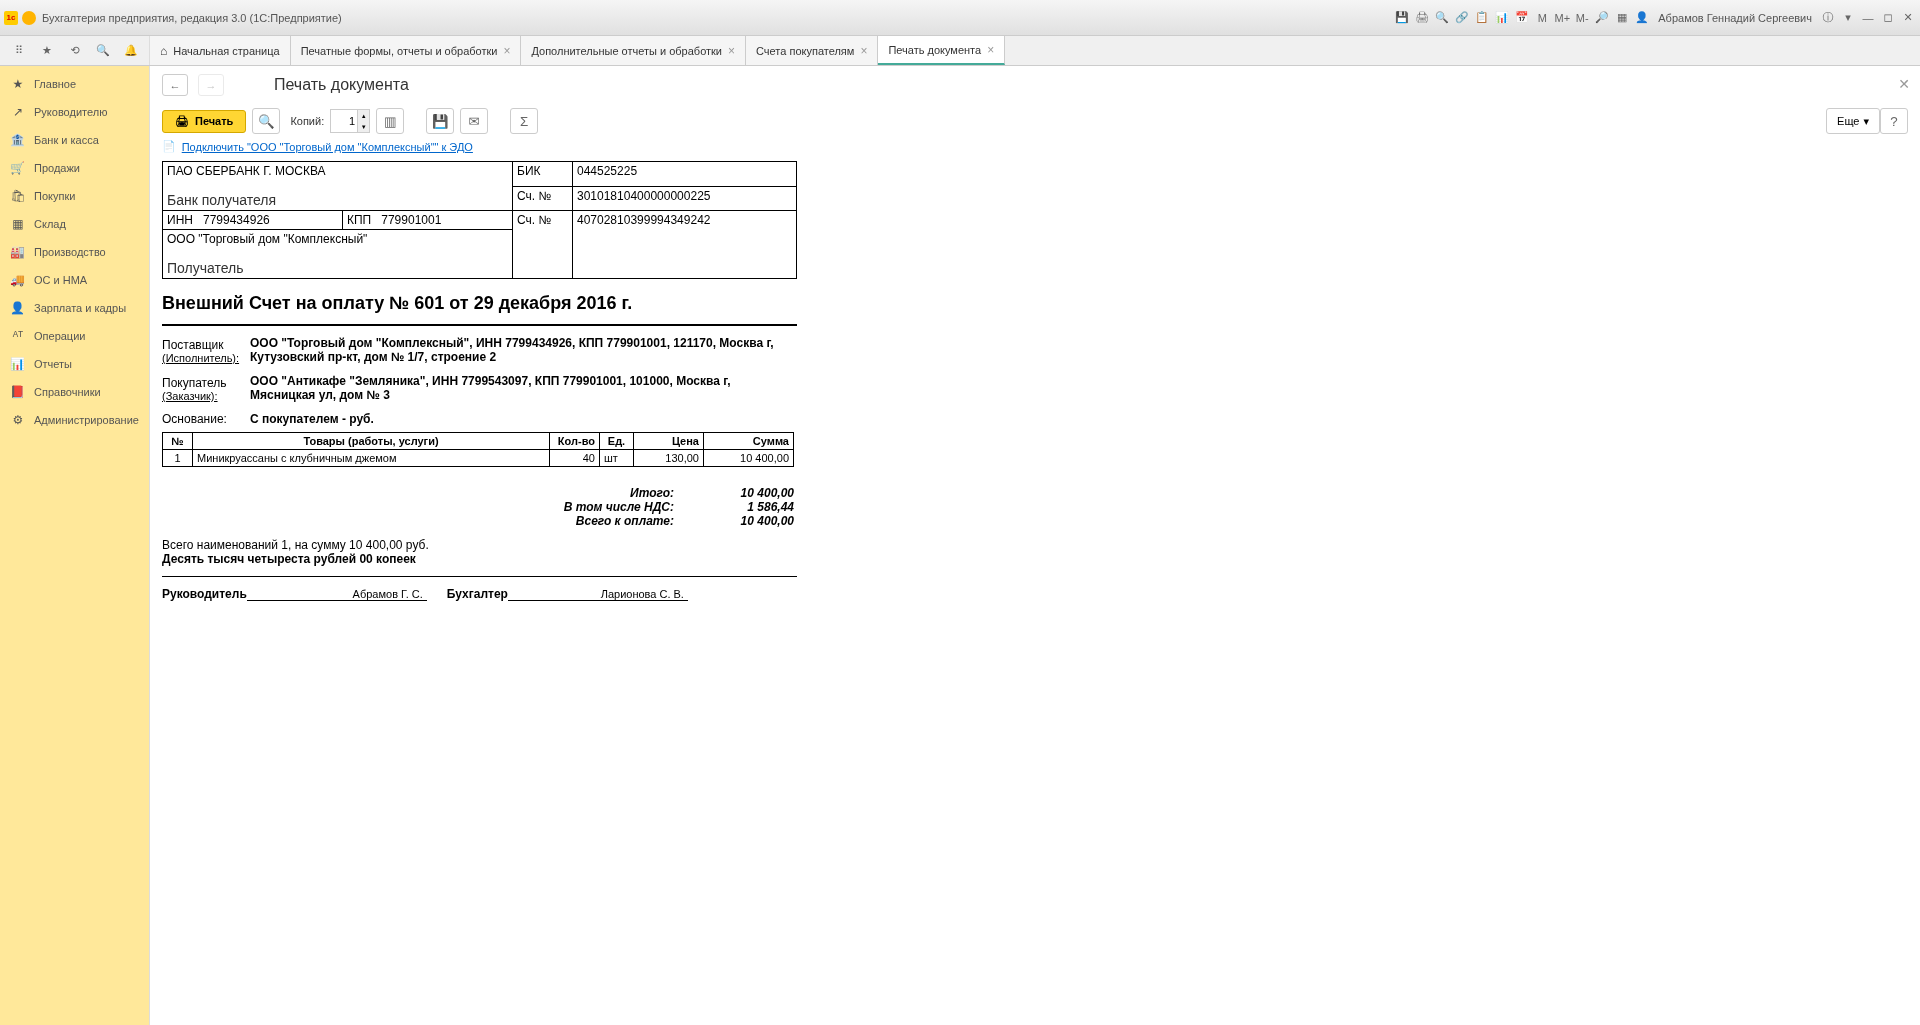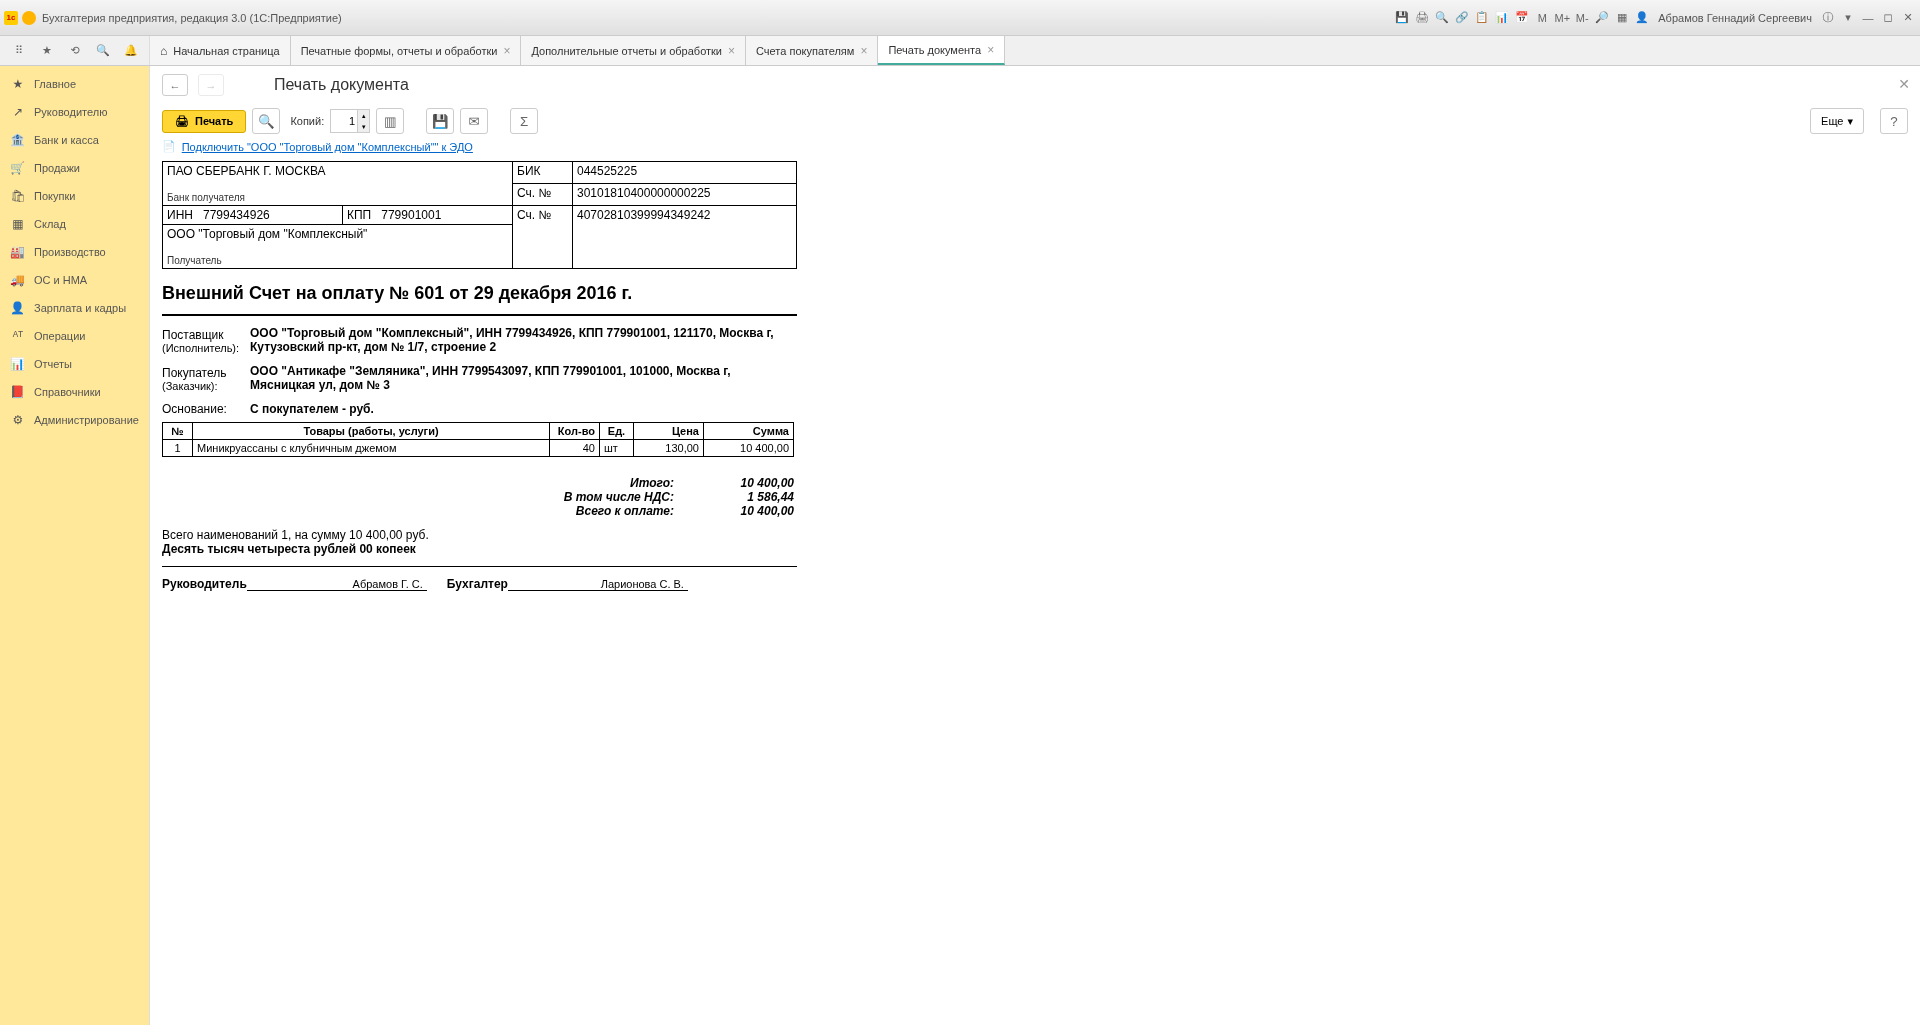--- a/index.html
+++ b/index.html
@@ -34,39 +34,39 @@
 .close-page { position:absolute; right:10px; top:10px; color:#999; cursor:pointer; font-size:14px;}
 
 .action-row { display:flex; align-items:center; padding: 4px 12px; gap:6px;}
 .btn-print { background:#ffd633; border:1px solid #d4a800; border-radius:3px; padding:4px 12px; display:flex; align-items:center; gap:6px; cursor:pointer; font-size:11px; font-weight:bold;}
 .btn-sq { width:28px; height:26px; border:1px solid #ccc; background:#fff; border-radius:3px; display:inline-flex; align-items:center; justify-content:center; cursor:pointer; color:#666;}
 .copies-label { font-size:11px; color:#333; margin-left:4px;}
 .copies-input { width:40px; height:24px; border:1px solid #ccc; text-align:right; padding-right:14px; font-size:11px; position:relative;}
 .spinner-wrap { position:relative; display:inline-block;}
 .spinner { position:absolute; right:1px; top:1px; width:12px; height:22px; display:flex; flex-direction:column;}
 .spinner span { flex:1; font-size:6px; display:flex; align-items:center; justify-content:center; background:#eee; border-left:1px solid #ccc; cursor:pointer;}
-.action-right { margin-left:auto; display:flex; gap:16px;}
+.action-right { margin-left:auto; display:flex; gap:0;}
 .btn-more { border:1px solid #ccc; background:#fff; padding:4px 10px; border-radius:3px; cursor:pointer; font-size:11px; display:flex; align-items:center; gap:4px;}
 
 .edo-row { padding:2px 12px 8px; display:flex; align-items:center; gap:6px;}
 .edo-link { color:#0066cc; text-decoration:underline; cursor:pointer; font-size:11px;}
 
 .doc-area { flex:1; overflow:auto; padding:0 12px 12px; position:relative;}
 
 .bank-table { border-collapse:collapse; width:635px; margin-bottom:14px;}
 .bank-table td { border:1px solid #000; padding:2px 4px; font-size:12px; vertical-align:top;}
-.bank-cell-small { font-size:10px; color:#333;}
+.bank-cell-small { font-size:14px; color:#333;}
 
 .doc-title { font-size:18px; font-weight:bold; margin:10px 0;}
 .hr-line { border:none; border-top:2px solid #000; margin:4px 0 10px; width:635px;}
 
 .info-row { display:flex; margin-bottom:2px; font-size:12px;align-items:flex-end;}
 .info-label { width:88px;}
 .info-value { flex:1; font-weight:bold; max-width:547px;}
-.info-sub { font-size:11px;}
+.info-sub { font-size:11px;text-decoration:underline;}
 
 .items-table { border-collapse:collapse; width:632px; margin-top:6px;}
 .items-table th, .items-table td { border:1px solid #000; padding:2px 4px; font-size:11px;}
 .items-table th { font-weight:bold; text-align:center; background:#fff;}
 .items-table .num { text-align:center; width:30px;}
 .items-table .qty { text-align:right; width:50px;}
 .items-table .unit { width:34px;}
 .items-table .price { text-align:right; width:70px;}
 .items-table .sum { text-align:right; width:90px;}
 

